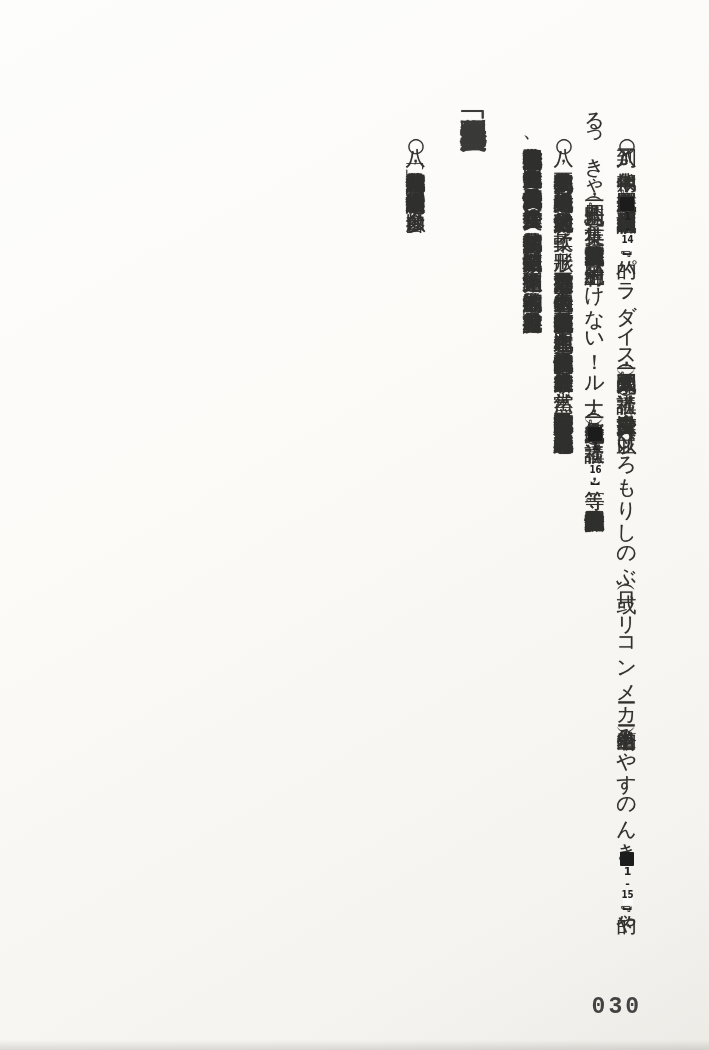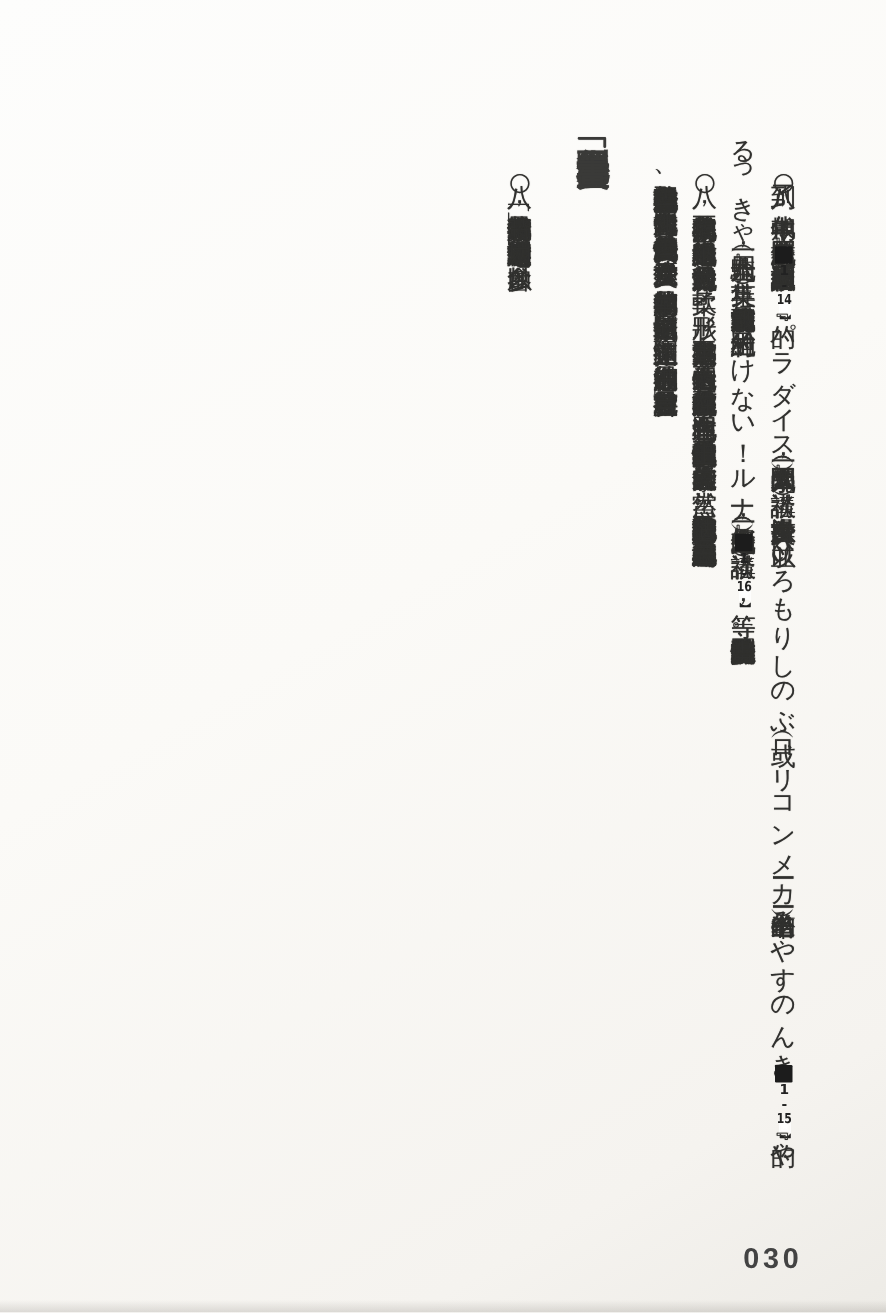--- a/index.html
+++ b/index.html
@@ -66,21 +66,21 @@
   .fr-num {
     font-size: 11px;
     text-orientation: upright;
     letter-spacing: -1px;
   }
   .tcu { text-combine-upright: all; }
   .page-num {
     position: absolute;
     right: 67px;
     bottom: 30px;
-    font-family: Liberation Sans, sans-serif;
+    font-family: Liberation Mono, monospace;
     font-weight: 700;
     font-size: 23px;
     letter-spacing: 3px;
     color: #434343;
   }
 </style>
 </head>
 <body>
 
 <div class="page">

